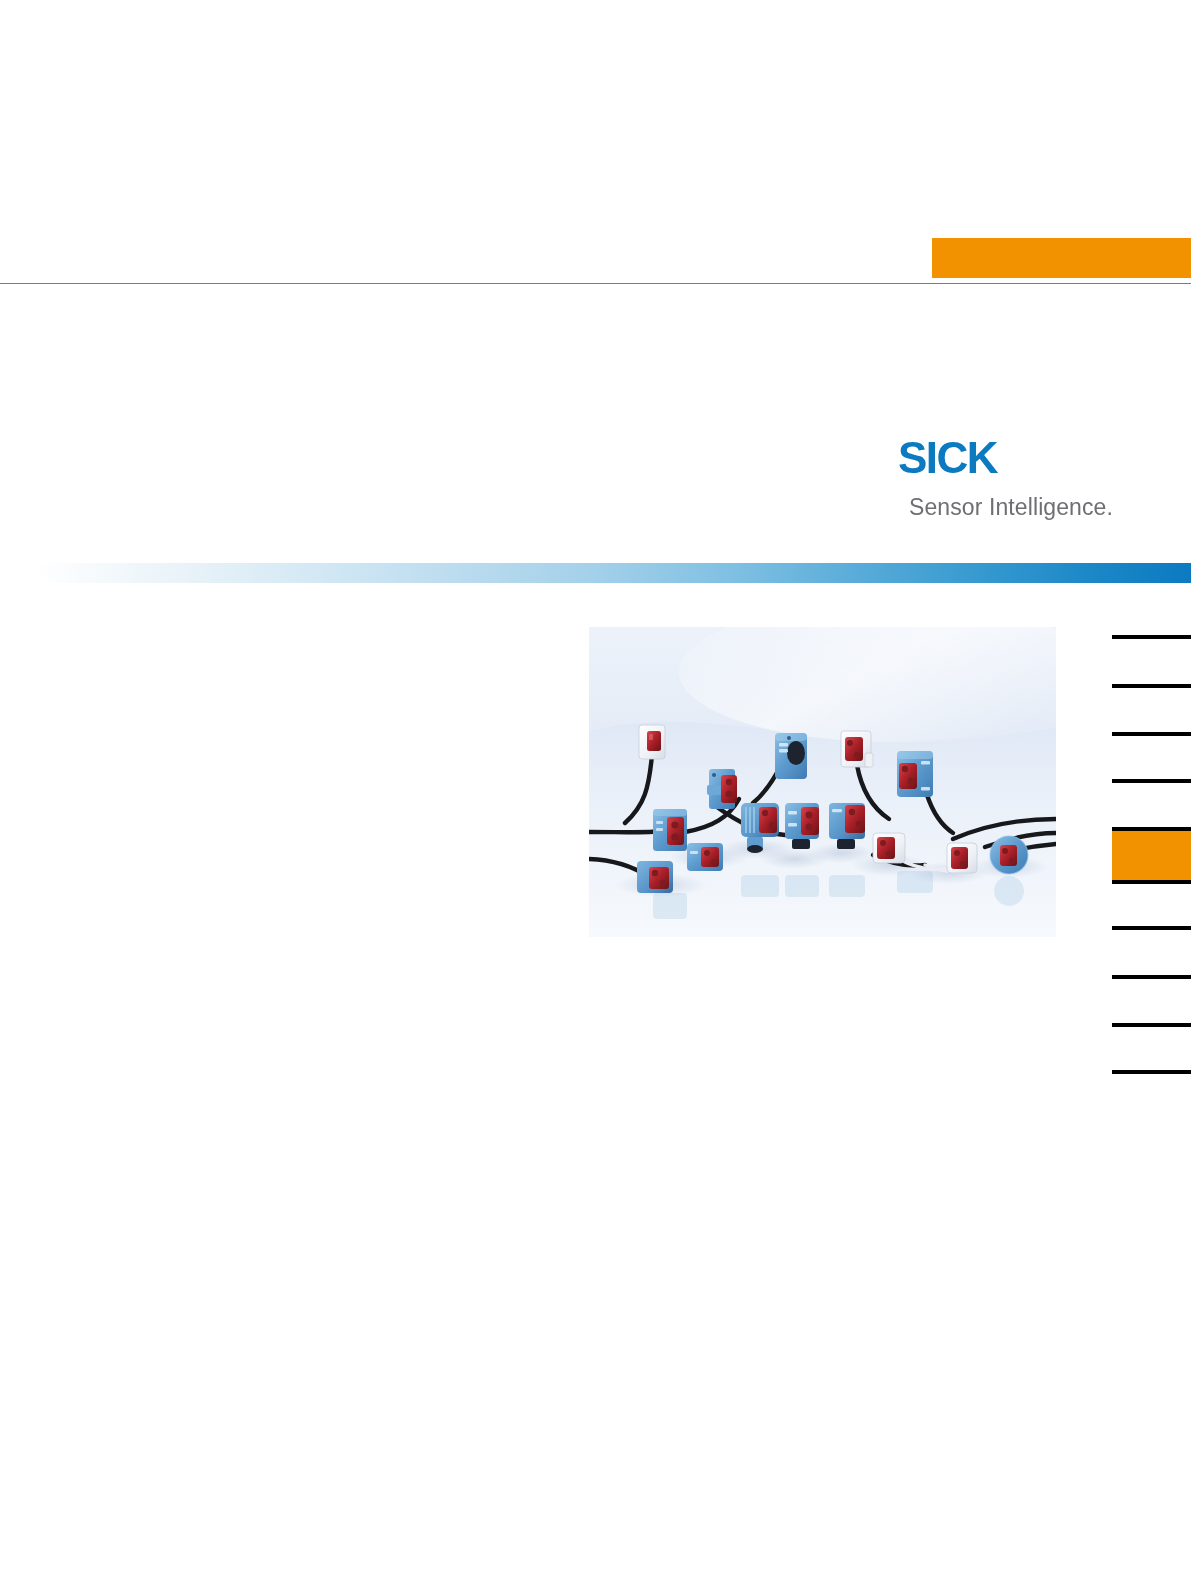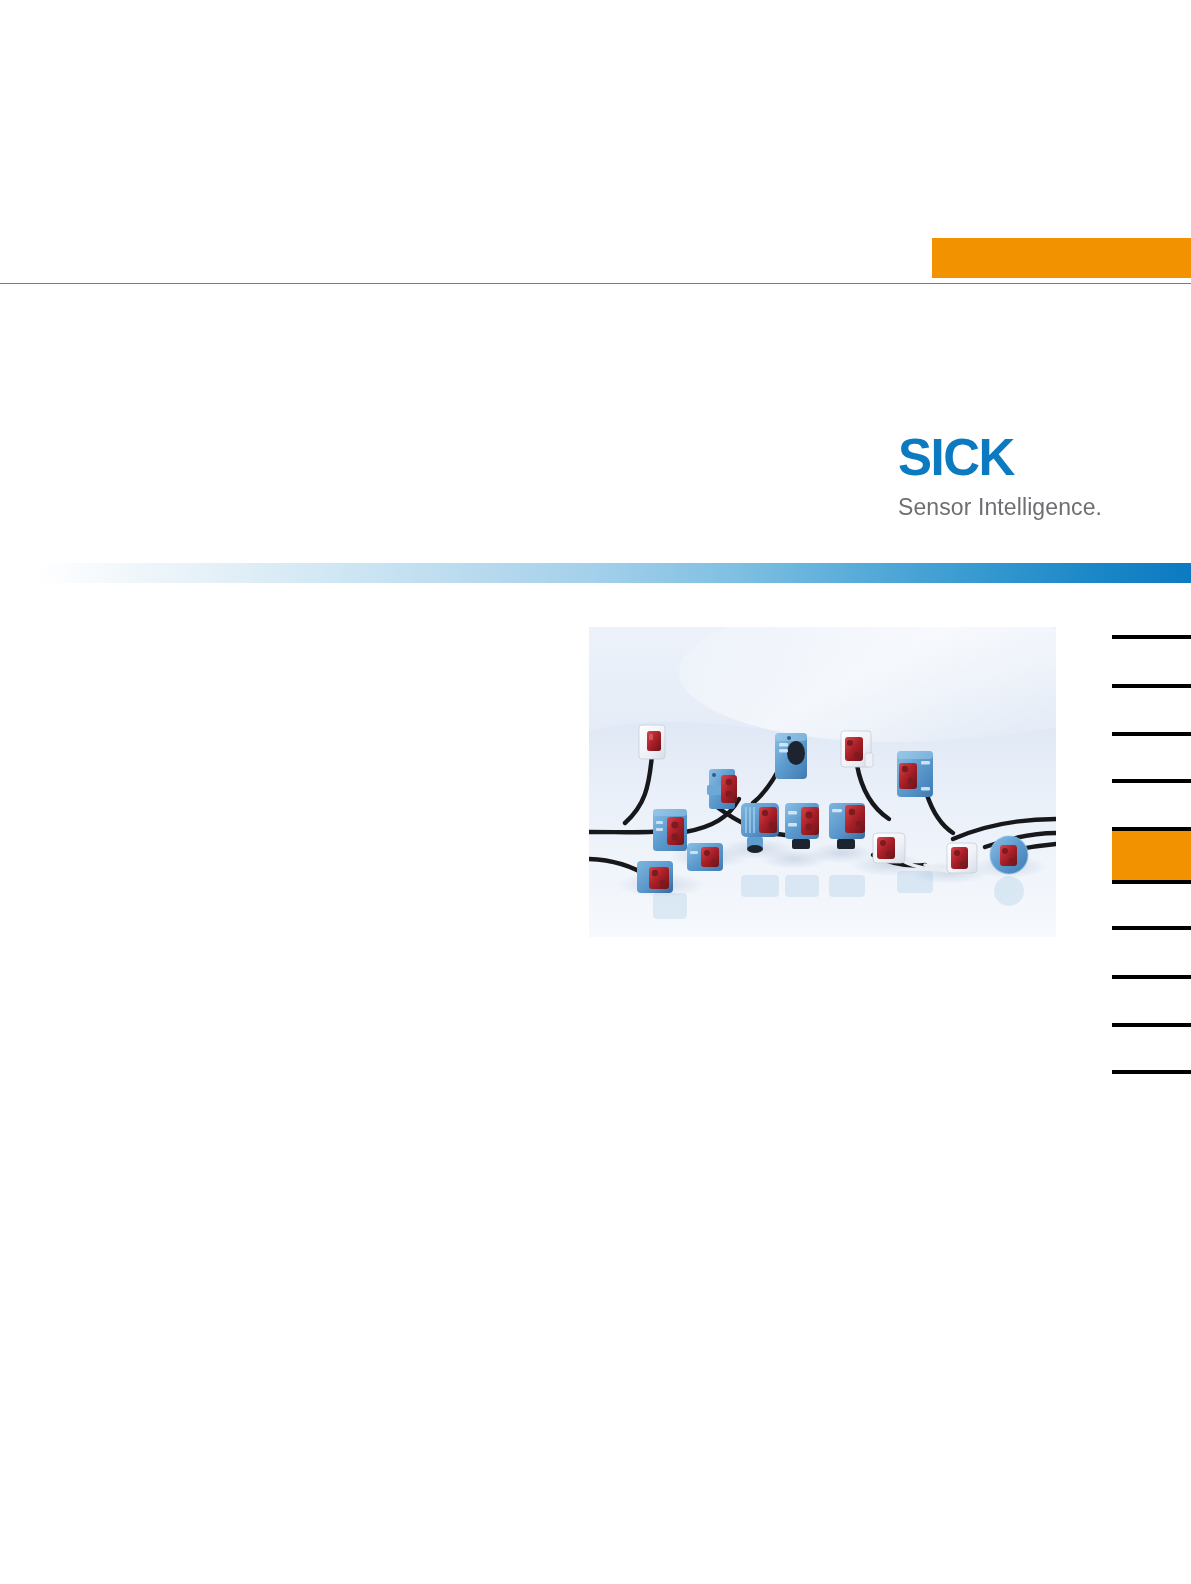--- a/index.html
+++ b/index.html
@@ -46,38 +46,38 @@
   .logo-block {
     position: absolute;
     left: 898px;
     top: 430px;
     width: 220px;
     text-align: left;
   }
   .logo-wordmark {
     font-family: "Liberation Sans", sans-serif;
     font-weight: bold;
-    font-size: 51px;
+    font-size: 44px;
     line-height: 56px;
     letter-spacing: -1.5px;
     color: #0c7ac1;
     display: block;
     margin: 0;
     padding: 0;
   }
   .logo-tagline {
     display: block;
     font-family: "Liberation Sans", sans-serif;
     font-weight: normal;
     font-size: 23px;
     line-height: 26px;
     letter-spacing: 0.1px;
     color: #6e6e73;
     margin-top: 8px;
-    text-align: left;
+    text-align: right;
     width: 215px;
   }
 
   
   .gradient-band {
     position: absolute;
     left: 0;
     top: 563px;
     width: 1191px;
     height: 20px;

